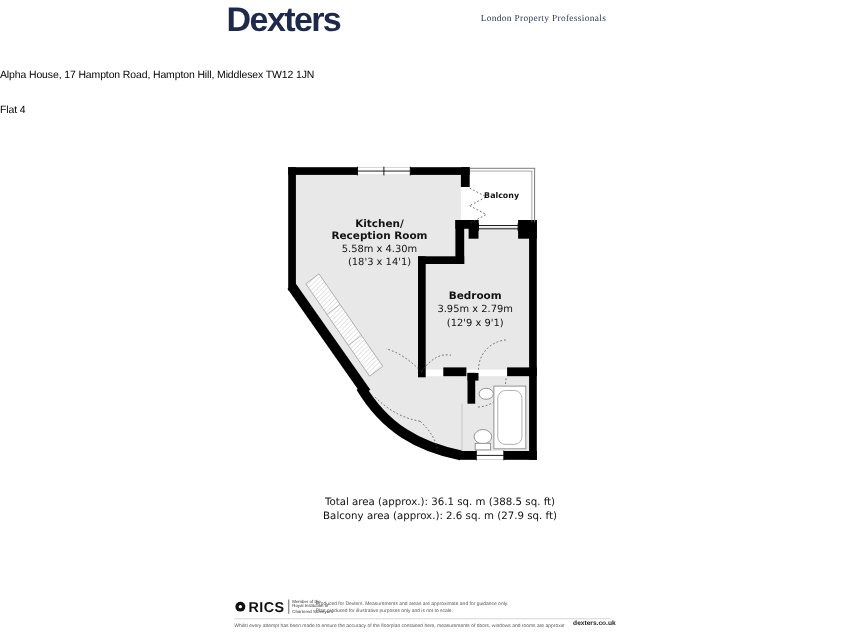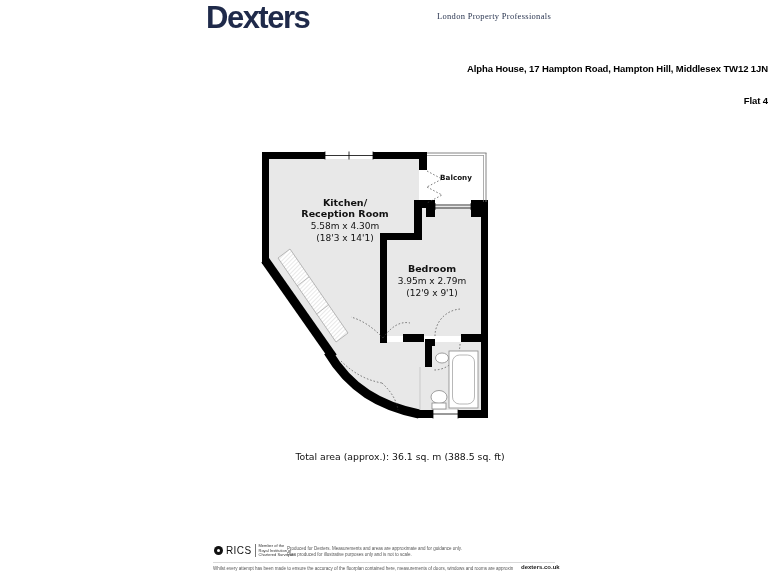--- a/index.html
+++ b/index.html
@@ -4,43 +4,43 @@
 <style>
   html,body{margin:0;padding:0;background:#fff;}
   #page{position:relative;width:768px;height:576px;background:#ffffff;overflow:hidden;
         font-family:"Liberation Sans",sans-serif;color:#000;}
   .abs{position:absolute;}
   
   #brand{left:206px;top:0px;font-size:31px;font-weight:bold;letter-spacing:-1.5px;color:#1f2a4a;}
   #tagline{left:437px;top:11px;font-family:"Liberation Serif",serif;font-weight:normal;
            font-size:8.5px;letter-spacing:.3px;color:#2a3550;}
   
-  .center-line{left:0;right:0;text-align:right;font-weight:bold;font-size:9.5px;letter-spacing:-0.1px;}
+  .center-line{left:0;right:0;text-align:left;font-weight:normal;font-size:9.5px;letter-spacing:-0.1px;}
   #address{top:63px;}
-  #flat{top:95px;padding-left:31px;}
+  #flat{top:95px;}
   
   #plan{left:256px;top:146px;}
   #plan text{font-family:"DejaVu Sans",sans-serif;fill:#111;}
   .room-name{font-size:9.5px;font-weight:bold;}
   .room-dim{font-size:9px;}
   .balc-name{font-size:7.2px;font-weight:bold;}
   .wall{fill:#000;}
   .arc{fill:none;stroke:#444;stroke-width:0.7;stroke-dasharray:1.6 1.9;}
   .thinline{stroke:#000;stroke-width:0.8;}
   .rail{stroke:#777;fill:none;}
   .fixture{fill:#fff;stroke:#888;stroke-width:0.8;}
   
   #areas{left:400px;top:450px;transform:translateX(-50%);text-align:center;white-space:nowrap;
          font-family:"DejaVu Sans",sans-serif;font-size:9.3px;line-height:13px;color:#111;}
   
   #rics{left:214px;top:544px;display:flex;align-items:center;gap:3px;}
   #rics .mark{width:9px;height:9px;border-radius:50%;background:#111;display:inline-block;position:relative;}
   #rics .mark::after{content:"";position:absolute;left:2.5px;top:2.5px;width:3px;height:3px;border-radius:50%;
          background:#fff;}
-  #rics .word{font-size:10px;font-weight:normal;letter-spacing:.4px;color:#111;}
+  #rics .word{font-size:13px;font-weight:bold;letter-spacing:.4px;color:#111;}
   #rics .vdiv{width:1px;height:13px;background:#777;}
   #rics .lines{font-size:4px;line-height:4.6px;color:#333;}
   #footnotes{left:287px;top:546px;font-size:4.5px;line-height:6px;color:#555;width:230px;}
   #hr{left:213px;top:562px;width:342px;height:1px;background:#d9d9d9;}
   #bottomline{left:213px;top:566px;font-size:4.5px;color:#555;width:300px;white-space:nowrap;overflow:hidden;}
   #website{left:521px;top:564px;font-size:6px;font-weight:bold;color:#222;}
 </style>
 </head>
 <body>
 
@@ -142,20 +142,21 @@
       <text class="room-dim" x="89" y="95">(18'3 x 14'1)</text>
       <text class="room-name" x="176" y="126">Bedroom</text>
       <text class="room-dim" x="176" y="138">3.95m x 2.79m</text>
       <text class="room-dim" x="176" y="150">(12'9 x 9'1)</text>
       <text class="balc-name" x="200" y="34">Balcony</text>
     </g>
   </svg>
 
   <div class="abs" id="areas">
     <div>Total area (approx.): 36.1 sq. m (388.5 sq. ft)</div>
+    <div>Balcony area (approx.): 2.6 sq. m (27.9 sq. ft)</div>
   </div>
 
   <div class="abs" id="rics">
     <span class="mark"></span>
     <span class="word">RICS</span>
     <span class="vdiv"></span>
     <span class="lines">
       <div>Member of the</div>
       <div>Royal Institution of</div>
       <div>Chartered Surveyors</div>

